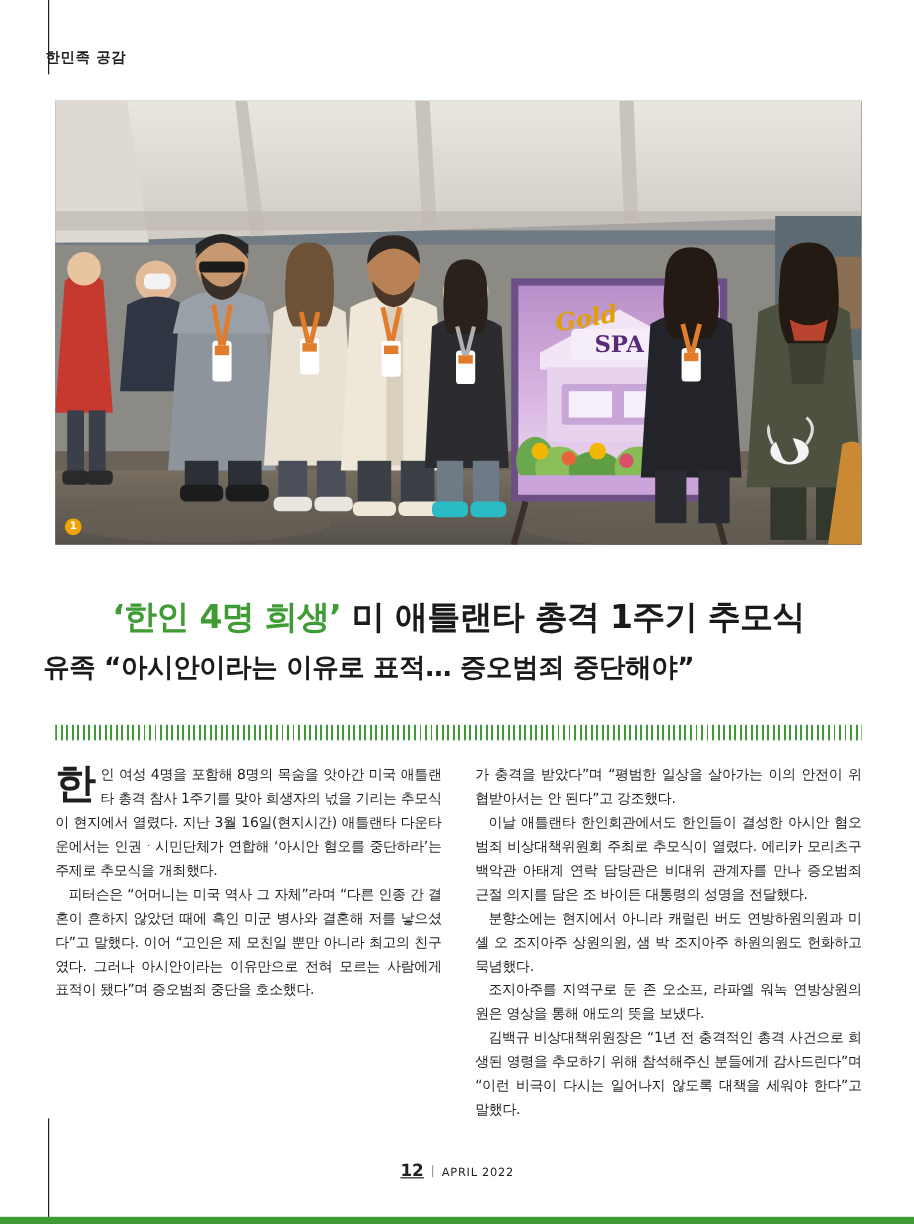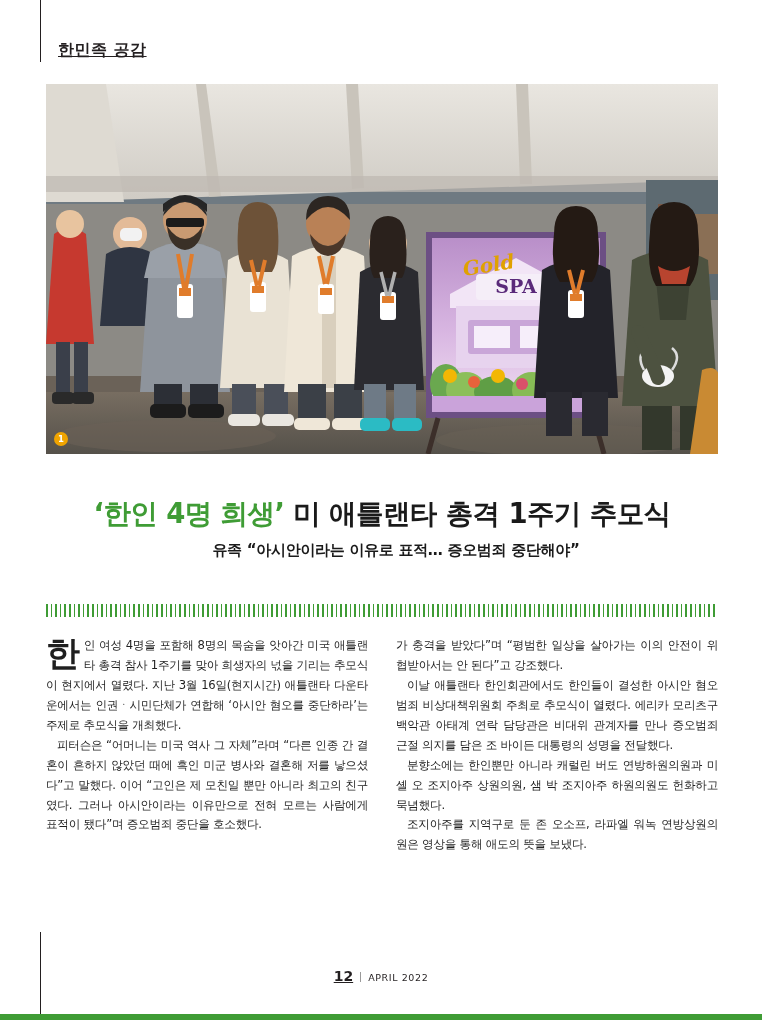--- a/index.html
+++ b/index.html
@@ -23,26 +23,25 @@
   }
   .left-rule-bottom {
     position: absolute;
     left: 40px; bottom: 0; width: 1px; height: 88px;
     background: #231f20;
   }
 
   
   .runhead {
     position: absolute;
-    left: 58px; top: 40px;
-    font-size: 16px;
+    left: 38px; top: 40px;
+    font-size: 12px;
     font-weight: bold;
     letter-spacing: 0.5px;
     color: #231f20;
-    text-decoration: underline;
   }
 
   
   .hero {
     position: absolute;
     left: 46px; top: 84px;
     width: 672px; height: 370px;
     overflow: hidden;
     background: #6d6f70;
     padding-left: 26px;
@@ -70,23 +69,22 @@
     font-size: 27.5px;
     font-weight: bold;
     letter-spacing: -0.6px;
     white-space: nowrap;
   }
   .headline .green { color: #3f9c35; }
   .headline .dark { color: #1a1a1a; }
 
   .subhead {
     position: absolute;
-    left: 60px; top: 541px; width: 672px;
-    text-align: center;
-    font-size: 15px;
+    left: 36px; top: 541px; width: 672px;
+    font-size: 22px;
     font-weight: bold;
     color: #1a1a1a;
     letter-spacing: -0.3px;
     white-space: nowrap;
   }
 
   
   .dash-rule {
     position: absolute;
     left: 46px; top: 604px;
@@ -324,22 +322,23 @@
 <div class="dash-rule"></div>
 
 <div class="cols">
   <div class="col left">
     <p class="first"><span class="dropcap">한</span><span>인 여성 4명을 포함해 8명의 목숨을 앗아간 미국 애틀랜타 총격 참사 1주기를 맞아 희생자의 넋을 기리는 추모식이 현지에서 열렸다. 지난 3월 16일(현지시간) 애틀랜타 다운타운에서는 인권ㆍ시민단체가 연합해 ‘아시안 혐오를 중단하라’는 주제로 추모식을 개최했다.</span></p>
     <p>피터슨은 “어머니는 미국 역사 그 자체”라며 “다른 인종 간 결혼이 흔하지 않았던 때에 흑인 미군 병사와 결혼해 저를 낳으셨다”고 말했다. 이어 “고인은 제 모친일 뿐만 아니라 최고의 친구였다. 그러나 아시안이라는 이유만으로 전혀 모르는 사람에게 표적이 됐다”며 증오범죄 중단을 호소했다.</p>
   </div>
   <div class="col right">
     <p class="first">가 충격을 받았다”며 “평범한 일상을 살아가는 이의 안전이 위협받아서는 안 된다”고 강조했다.</p>
     <p>이날 애틀랜타 한인회관에서도 한인들이 결성한 아시안 혐오범죄 비상대책위원회 주최로 추모식이 열렸다. 에리카 모리츠구 백악관 아태계 연락 담당관은 비대위 관계자를 만나 증오범죄 근절 의지를 담은 조 바이든 대통령의 성명을 전달했다.</p>
-    <p>분향소에는 한인뿐만 아니라 캐럴린 버도 연방하원의원과 미셸 오 조지아주 상원의원, 샘 박 조지아주 하원의원도 헌화하고 묵념했다.</p>
+    <p>분향소에는 현지에서 아니라 캐럴린 버도 연방하원의원과 미셸 오 조지아주 상원의원, 샘 박 조지아주 하원의원도 헌화하고 묵념했다.</p>
     <p>조지아주를 지역구로 둔 존 오소프, 라파엘 워녹 연방상원의원은 영상을 통해 애도의 뜻을 보냈다.</p>
+    <p>김백규 비상대책위원장은 “1년 전 충격적인 총격 사건으로 희생된 영령을 추모하기 위해 참석해주신 분들에게 감사드린다”며 “이런 비극이 다시는 일어나지 않도록 대책을 세워야 한다”고 말했다.</p>
   </div>
 </div>
 
 <div class="footer">
   <span class="pageno">12</span><span class="bar"></span><span class="issue">APRIL 2022</span>
 </div>
 
 <div class="bottom-green"></div>
 
 </body></html>

